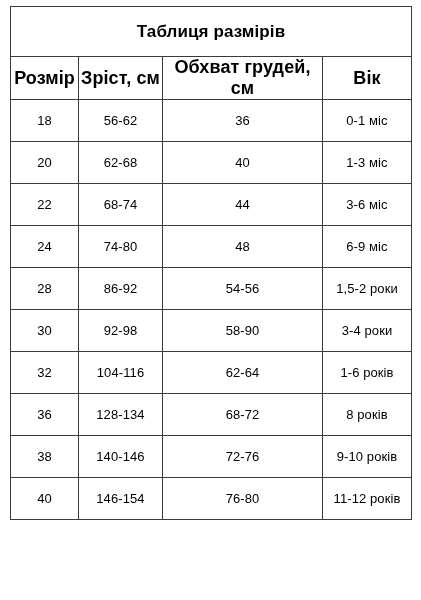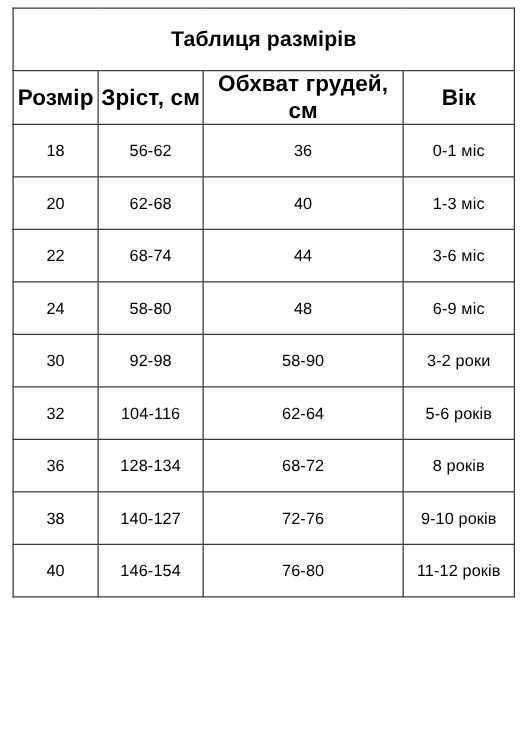--- a/index.html
+++ b/index.html
@@ -107,45 +107,51 @@
         <td>1-3 міс</td>
       </tr>
       <tr class="data-row">
         <td>22</td>
         <td>68-74</td>
         <td>44</td>
         <td>3-6 міс</td>
       </tr>
       <tr class="data-row">
         <td>24</td>
-        <td>58-80</td>
+        <td>74-80</td>
         <td>48</td>
         <td>6-9 міс</td>
+      </tr>
+      <tr class="data-row">
+        <td>28</td>
+        <td>86-92</td>
+        <td>54-56</td>
+        <td>1,5-2 роки</td>
       </tr>
       <tr class="data-row">
         <td>30</td>
         <td>92-98</td>
         <td>58-90</td>
-        <td>3-2 роки</td>
+        <td>3-4 роки</td>
       </tr>
       <tr class="data-row">
         <td>32</td>
         <td>104-116</td>
         <td>62-64</td>
-        <td>5-6 років</td>
+        <td>1-6 років</td>
       </tr>
       <tr class="data-row">
         <td>36</td>
         <td>128-134</td>
         <td>68-72</td>
         <td>8 років</td>
       </tr>
       <tr class="data-row">
         <td>38</td>
-        <td>140-127</td>
+        <td>140-146</td>
         <td>72-76</td>
         <td>9-10 років</td>
       </tr>
       <tr class="data-row">
         <td>40</td>
         <td>146-154</td>
         <td>76-80</td>
         <td>11-12 років</td>
       </tr>
 

